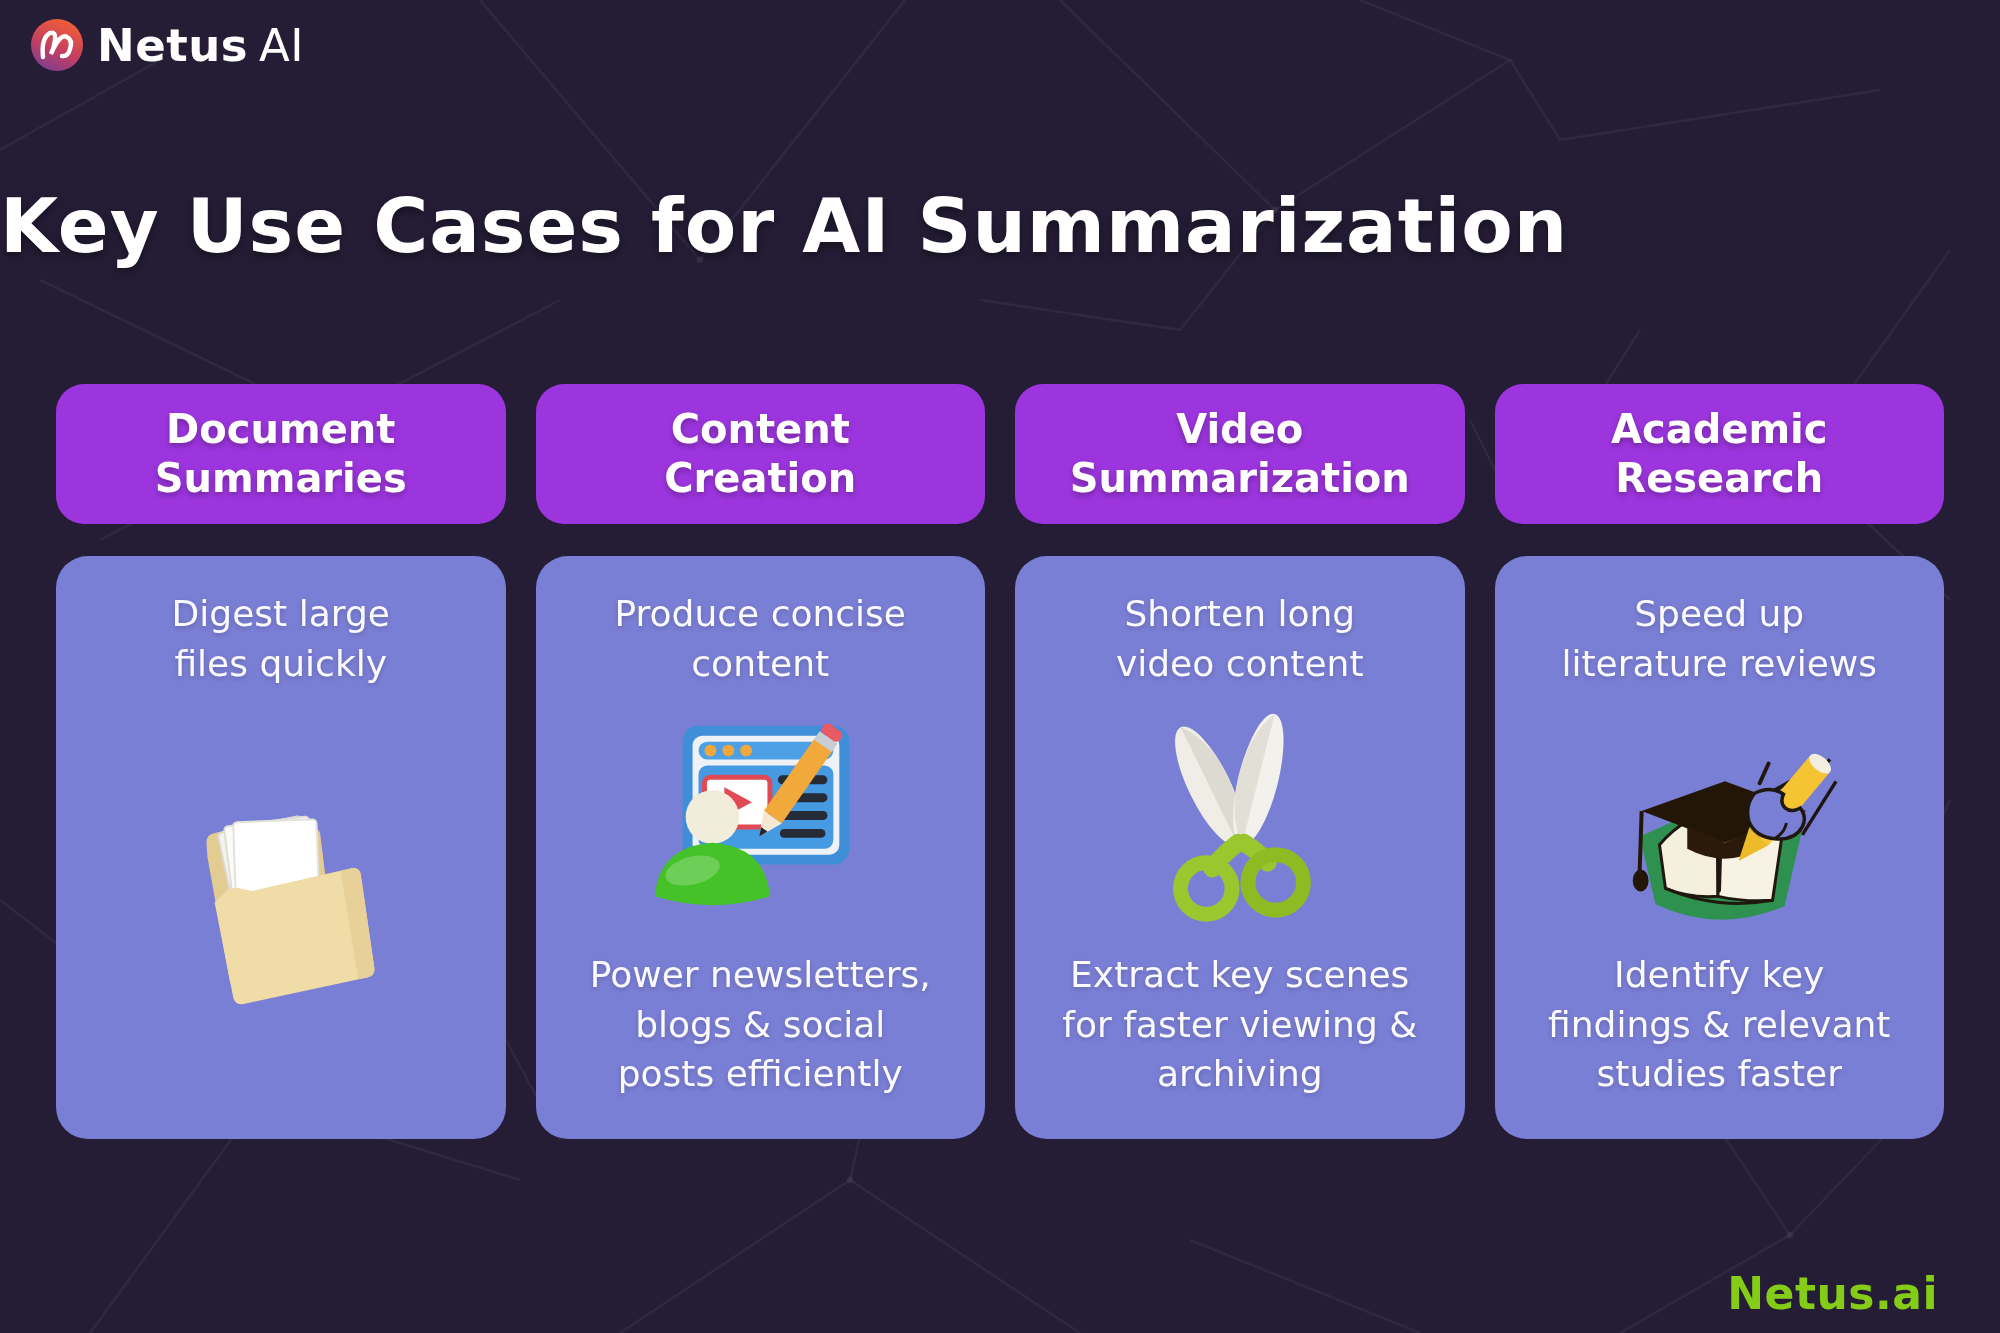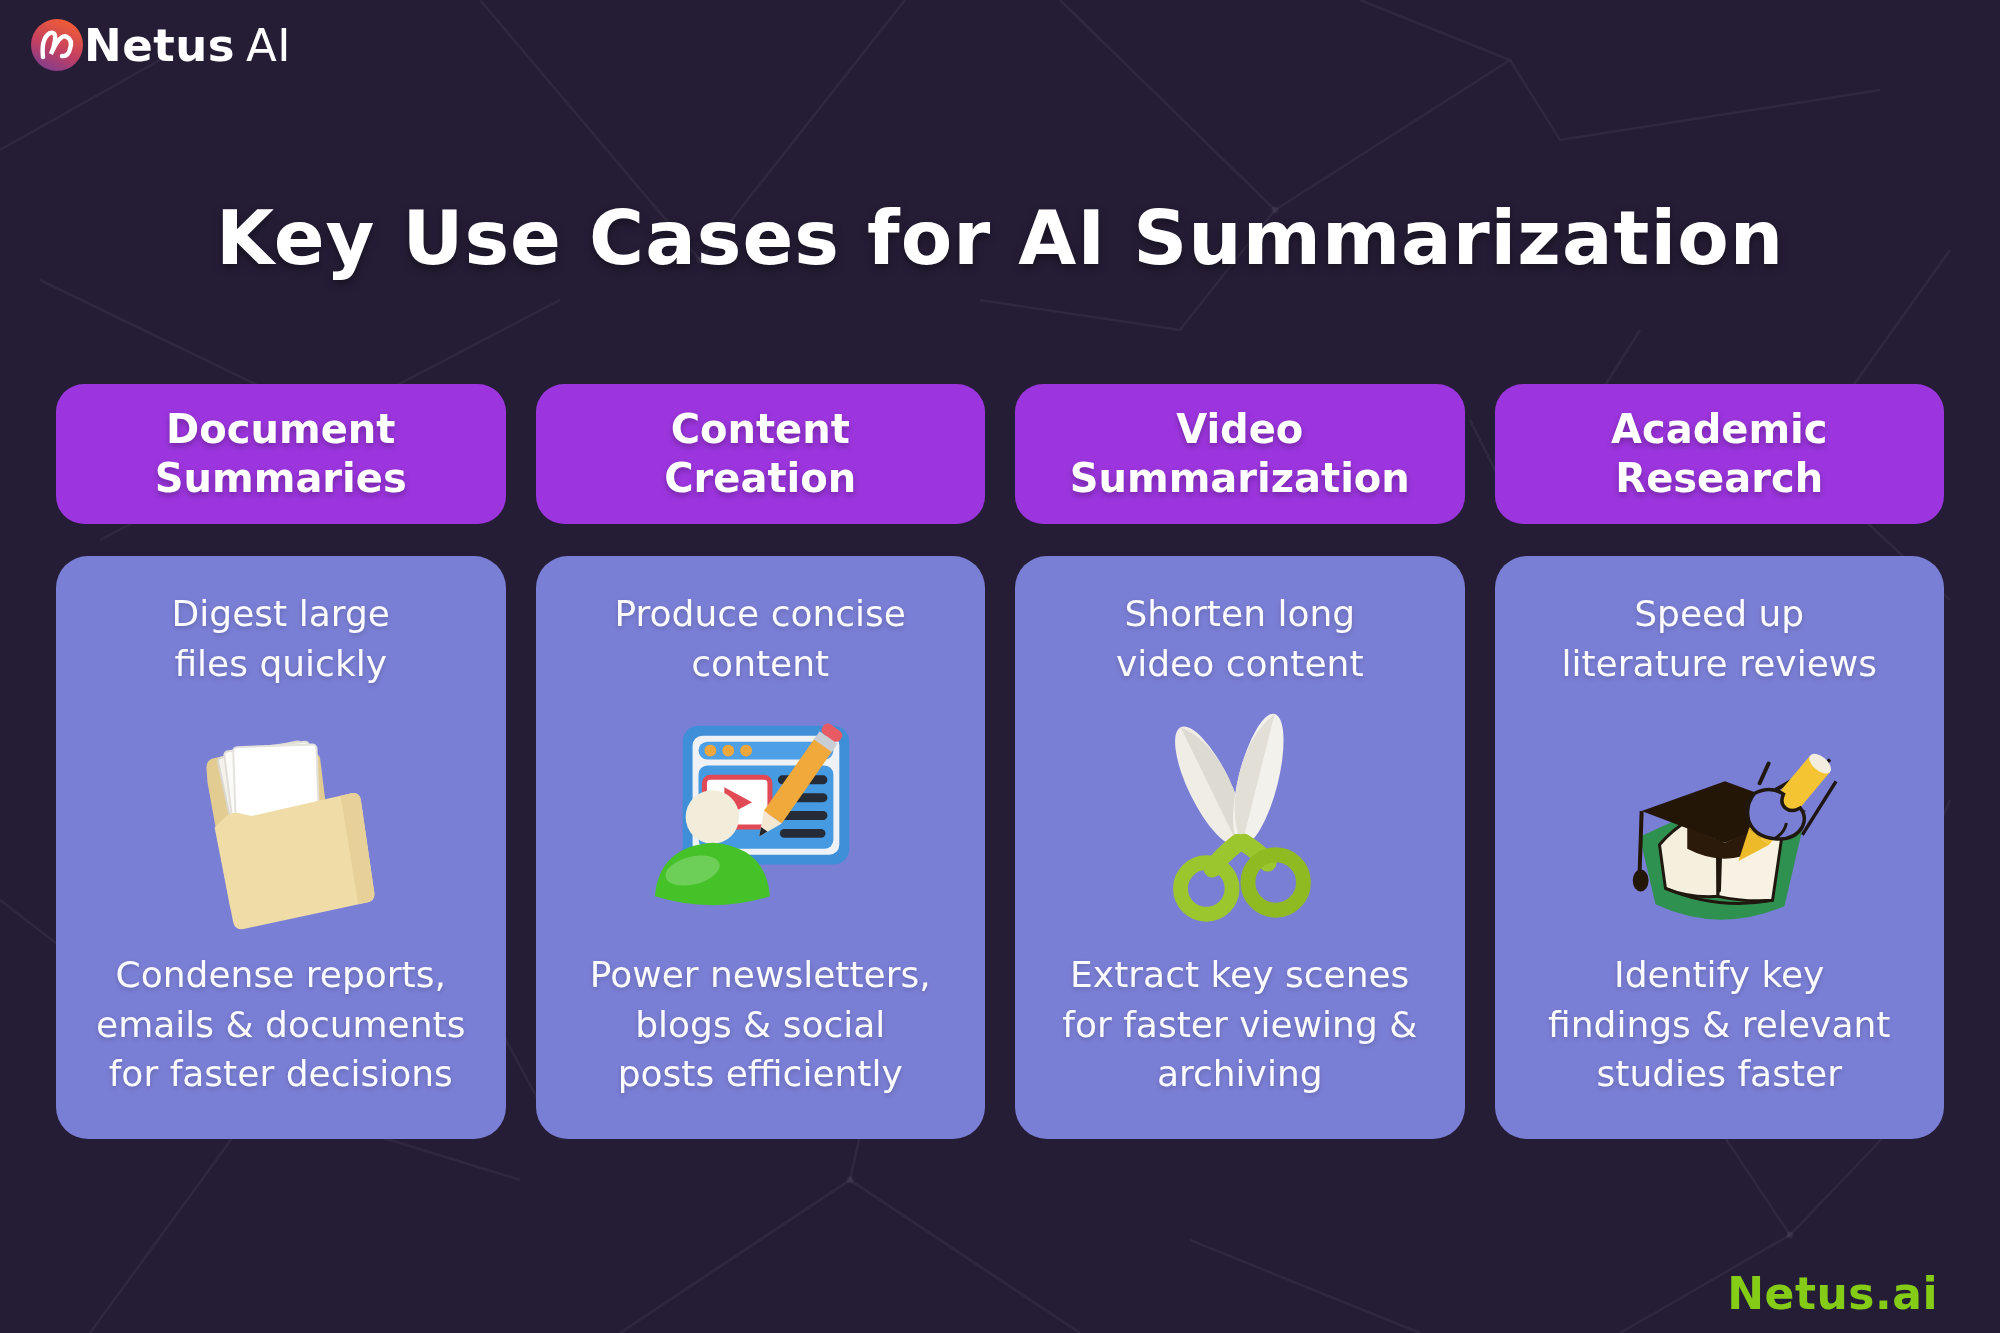--- a/index.html
+++ b/index.html
@@ -5,28 +5,28 @@
   html,body{margin:0;padding:0;}
   body{
     width:2000px;height:1333px;position:relative;overflow:hidden;
     background:#251d36;
     font-family:"DejaVu Sans","Liberation Sans",sans-serif;
     color:#ffffff;
   }
   .bg-mesh{position:absolute;inset:0;pointer-events:none;}
 
   
-  .logo{position:absolute;top:18px;left:30px;display:flex;align-items:center;}
+  .logo{position:absolute;top:18px;left:30px;display:flex;align-items:center;gap:13px;}
   .logo-badge{width:54px;height:54px;flex:0 0 auto;}
   .logo-text{font-size:45px;font-weight:700;letter-spacing:.5px;line-height:1;}
   .logo-text .sec{font-weight:400;margin-left:11px;}
 
   
   .title{
-    position:absolute;top:144px;left:0;width:100%;text-align:center;
+    position:absolute;top:132px;left:0;width:100%;text-align:left;
     font-size:75px;font-weight:700;letter-spacing:1px;
     text-shadow:0 4px 10px rgba(0,0,0,.4);
   }
 
   
   .grid{
     position:absolute;top:384px;left:56px;width:1888px;
     display:grid;grid-template-columns:repeat(4,1fr);column-gap:30px;
   }
   .column{display:flex;flex-direction:column;}
@@ -123,23 +123,20 @@
           <g transform="rotate(-4 120 140)">
             <path d="M50,78 L50,64 Q50,55 59,54 L88,50 Q96,49 99,55 L104,63 L158,57 Q164,56 165,62 L172,192 L64,206 Z" fill="#e3cc92"></path>
             <rect x="70" y="48" width="86" height="126" rx="4" transform="rotate(-8 113 111)" fill="#f3f2ec" stroke="#d9d7cf" stroke-width="2"></rect>
             <rect x="72" y="46" width="86" height="128" rx="4" transform="rotate(-3 115 110)" fill="#fbfbf8" stroke="#e0ded7" stroke-width="2"></rect>
             <rect x="76" y="46" width="84" height="128" rx="4" transform="rotate(2 118 110)" fill="#ffffff" stroke="#e4e2dc" stroke-width="2"></rect>
             <path d="M54,124 L66,114 Q72,109 79,111 L92,115 L194,99 Q202,98 203,106 L210,200 Q211,209 202,210 L76,228 Q67,229 66,220 Z" fill="#efdca7"></path>
             <path d="M194,99 Q202,98 203,106 L210,200 Q211,209 202,210 L193,211 L183,101 Z" fill="#e7d198"></path>
           </g>
         </svg>
       </div>
-      <div class="card-desc">Condense reports,
-emails &amp; documents
-for faster decisions</div>
     </div>
   </div>
 
   <div class="column">
     <div class="header-pill">Content
 Creation</div>
     <div class="card">
       <div class="card-subtitle">Produce concise
 content</div>
       <div class="card-icon">

